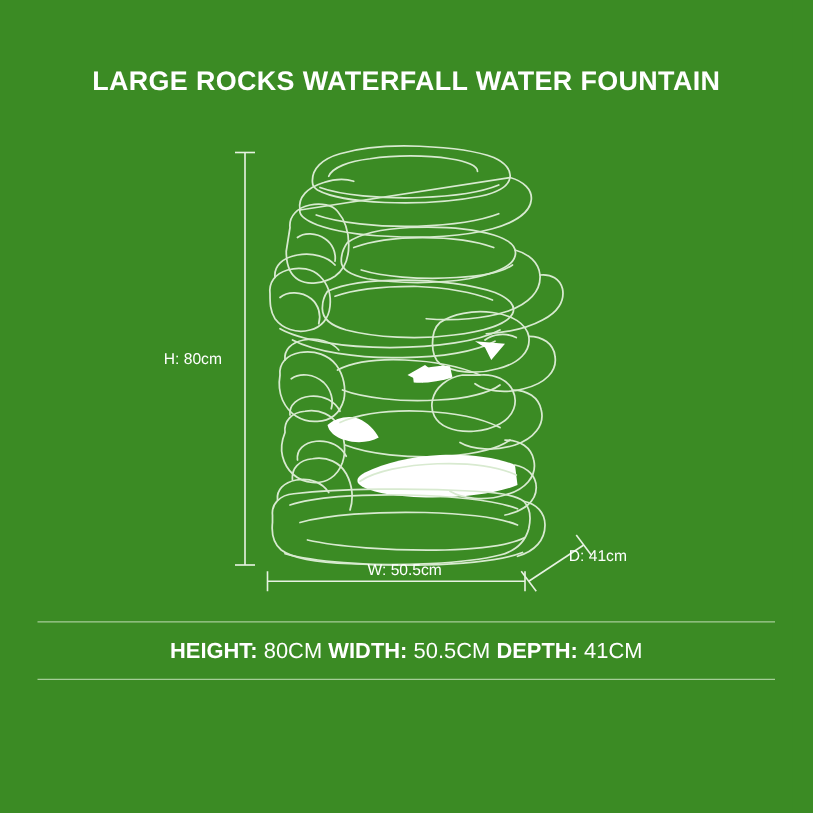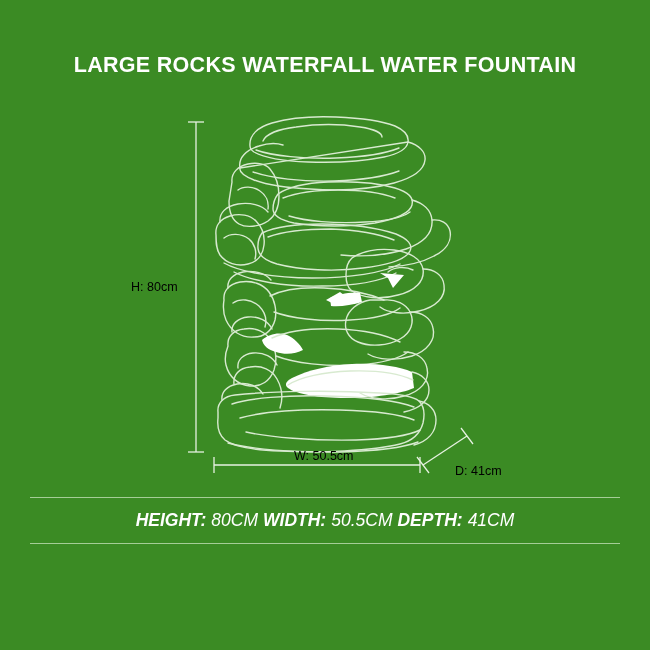--- a/index.html
+++ b/index.html
@@ -35,28 +35,28 @@
   }
   #figure {
     position: absolute;
     left: 0;
     top: 0;
     width: 650px;
     height: 650px;
   }
   .dim-label {
     position: absolute;
-    color: #000000;
+    color: #ffffff;
     font-size: 12.5px;
     font-weight: normal;
     white-space: nowrap;
   }
   #label-height { left: 131px; top: 280px; }
   #label-width  { left: 294px; top: 449px; }
-  #label-depth  { left: 455px; top: 464px; }
+  #label-depth  { left: 455px; top: 438px; }
 
   #footer {
     position: absolute;
     left: 0;
     top: 497px;
     width: 650px;
     height: 48px;
   }
   .rule {
     position: absolute;
@@ -71,21 +71,20 @@
   #footer-text {
     position: absolute;
     left: 0;
     top: 11px;
     width: 650px;
     text-align: center;
     color: #ffffff;
     font-size: 17.5px;
     line-height: 24px;
     white-space: nowrap;
-    font-style: italic;
   }
   #footer-text .k { font-weight: bold; }
   #footer-text .v { font-weight: normal; }
   #footer-text .sp { display: inline-block; width: 5px; }
 </style>
 </head>
 <body>
 
 <div id="page">
 

